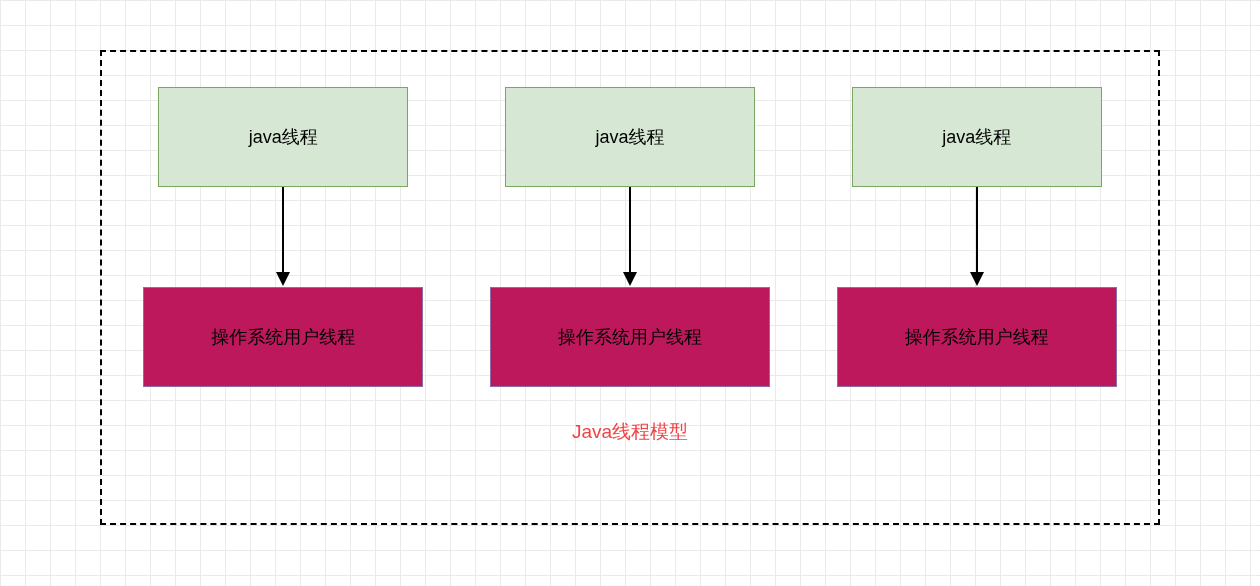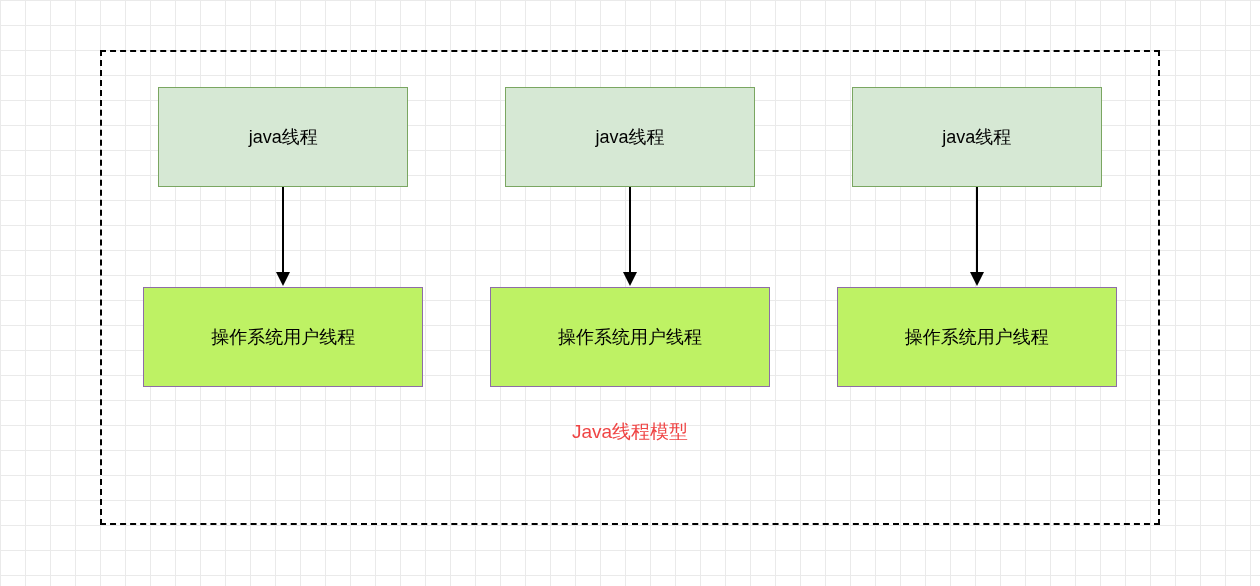--- a/index.html
+++ b/index.html
@@ -52,21 +52,21 @@
       display: flex;
       align-items: center;
       justify-content: center;
       font-size: 18px;
       color: #000000;
     }
 
     .box-bottom {
       width: 280px;
       height: 100px;
-      background-color: #bef264;
+      background-color: #be185d;
       border: 1px solid #8e6da7;
       display: flex;
       align-items: center;
       justify-content: center;
       font-size: 18px;
       color: #000000;
     }
 
     .arrow-container {
       position: relative;

